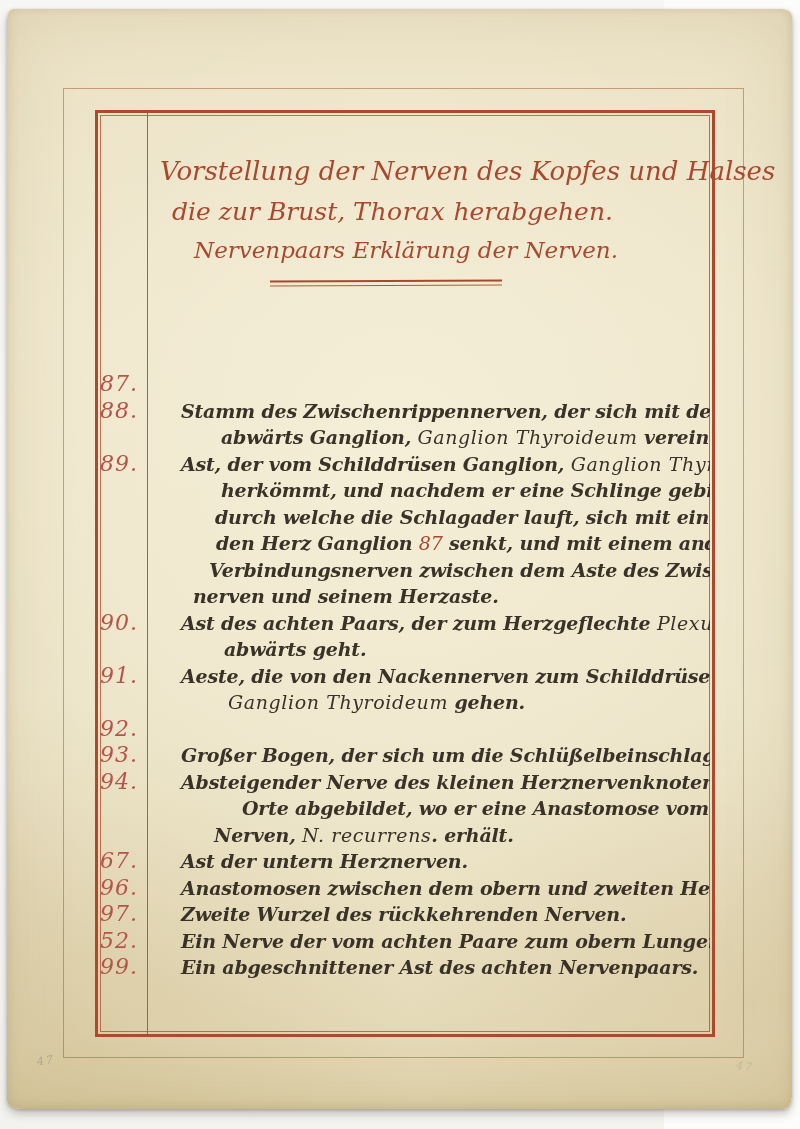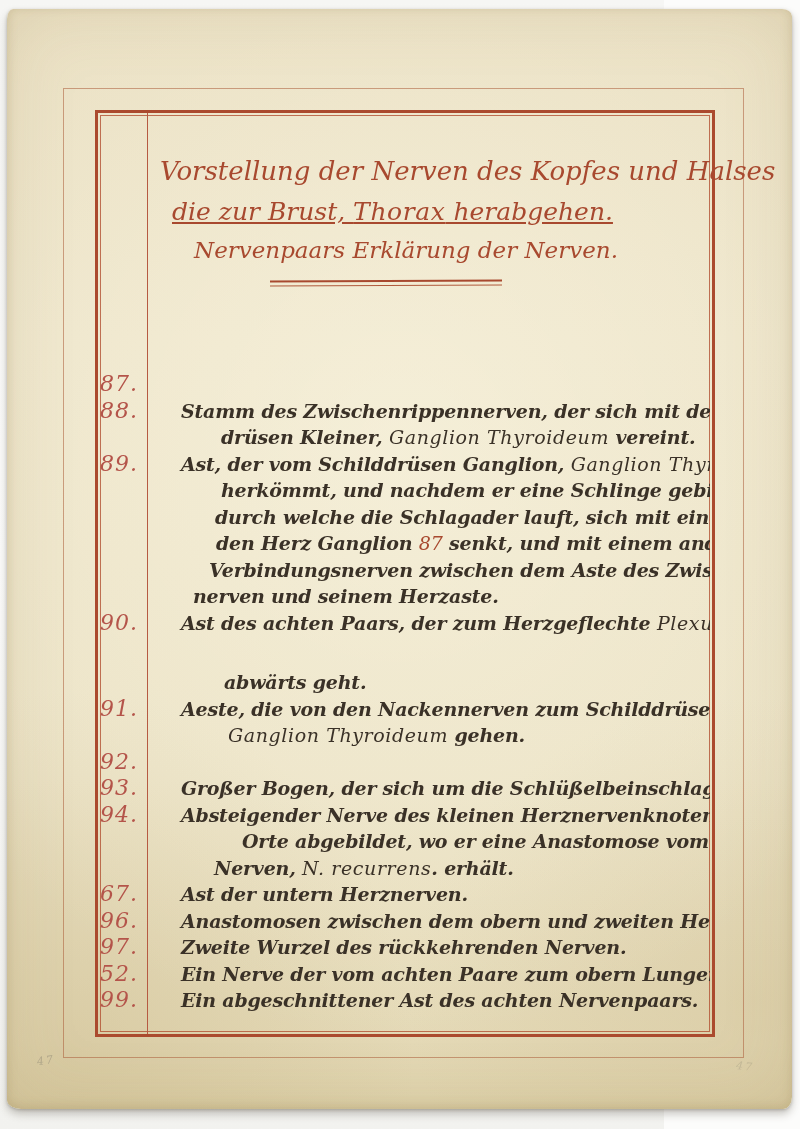--- a/index.html
+++ b/index.html
@@ -49,21 +49,21 @@
     position:absolute; left:49px; top:0; bottom:0; width:1px;
     background:#b65a42;
   }
   
   .title-block {
     position:absolute; left:0; right:0; top:38px;
     color:#a8492f;
   }
   .title-line { font-style:italic; white-space:nowrap; }
   .title-line-0 { font-size:26px; line-height:41px; padding-left:62px; }
-  .title-line-1 { font-size:25px; line-height:40px; padding-left:74px;text-decoration:underline; }
+  .title-line-1 { font-size:25px; line-height:40px; padding-left:74px; }
   .title-line-2 { font-size:23px; line-height:36px; padding-left:96px; }
   .title-underline {
     width:232px; height:6px; margin:12px 0 0 172px;
     border-top:2px solid #a8492f; border-bottom:1px solid #b05a3c;
     transform:rotate(-.3deg);
   }
   
   .entries {
     position:absolute; left:0; top:258px; right:2px;
   }
@@ -111,39 +111,39 @@
 
       <div class="entries">
 
       <div class="entry">
             <div class="entry-num">87.</div>
           </div>
           <div class="entry">
             <div class="entry-num">88.</div>
             <div class="entry-text">
               <div class="line" style="padding-left: 0px;"><span class="de">Stamm des Zwischenrippennerven, der sich mit dem Schild-</span></div>
-              <div class="line" style="padding-left: 40px;"><span class="de">drüsen Kleiner, </span><span class="la">Ganglion Thyroideum</span><span class="de"> vereint.</span></div>
+              <div class="line" style="padding-left: 40px;"><span class="de">abwärts Ganglion, </span><span class="la">Ganglion Thyroideum</span><span class="de"> vereint.</span></div>
             </div>
           </div>
           <div class="entry">
             <div class="entry-num">89.</div>
             <div class="entry-text">
               <div class="line" style="padding-left: 0px;"><span class="de">Ast, der vom Schilddrüsen Ganglion, </span><span class="la">Ganglion Thyroideum</span></div>
               <div class="line" style="padding-left: 40px;"><span class="de">herkömmt, und nachdem er eine Schlinge gebildet hat,</span></div>
               <div class="line" style="padding-left: 34px;"><span class="de">durch welche die Schlagader lauft, sich mit einem Aste in</span></div>
               <div class="line" style="padding-left: 35px;"><span class="de">den Herz Ganglion </span><span class="red">87</span><span class="de"> senkt, und mit einem andern in einen</span></div>
               <div class="line" style="padding-left: 28px;"><span class="de">Verbindungsnerven zwischen dem Aste des Zwischenrippen-</span></div>
               <div class="line" style="padding-left: 12px;"><span class="de">nerven und seinem Herzaste.</span></div>
             </div>
           </div>
           <div class="entry">
             <div class="entry-num">90.</div>
             <div class="entry-text">
               <div class="line" style="padding-left: 0px;"><span class="de">Ast des achten Paars, der zum Herzgeflechte </span><span class="la">Plexus Cardiacus</span></div>
-              <div class="line" style="padding-left: 43px; margin-top: 33px;"><span class="de">abwärts geht.</span></div>
+              <div class="line" style="padding-left: 43px;"><span class="de">abwärts geht.</span></div>
             </div>
           </div>
           <div class="entry">
             <div class="entry-num">91.</div>
             <div class="entry-text">
               <div class="line" style="padding-left: 0px;"><span class="de">Aeste, die von den Nackennerven zum Schilddrüsen Ganglion</span></div>
               <div class="line" style="padding-left: 47px;"><span class="la">Ganglion Thyroideum</span><span class="de"> gehen.</span></div>
             </div>
           </div>
           <div class="entry">

